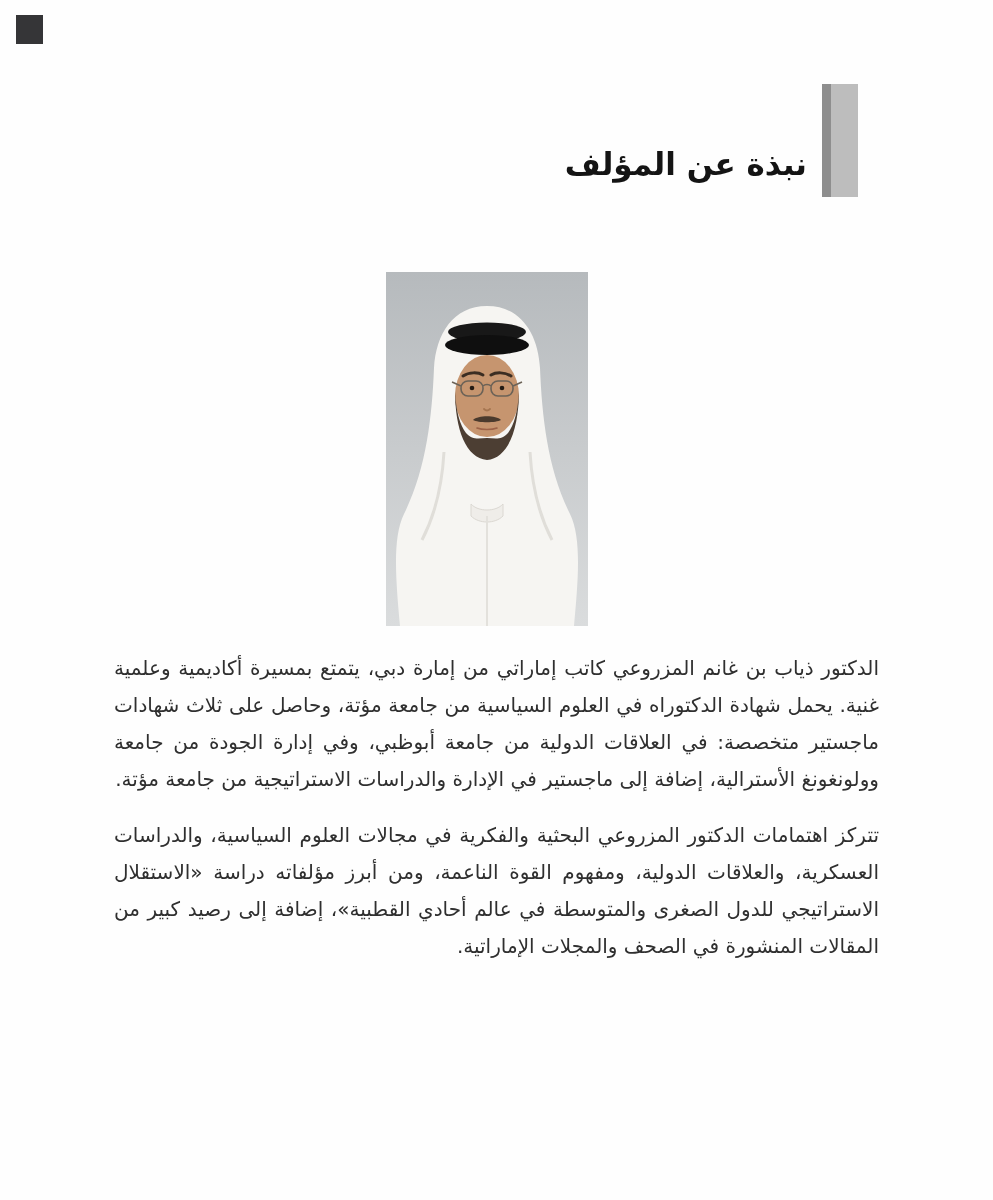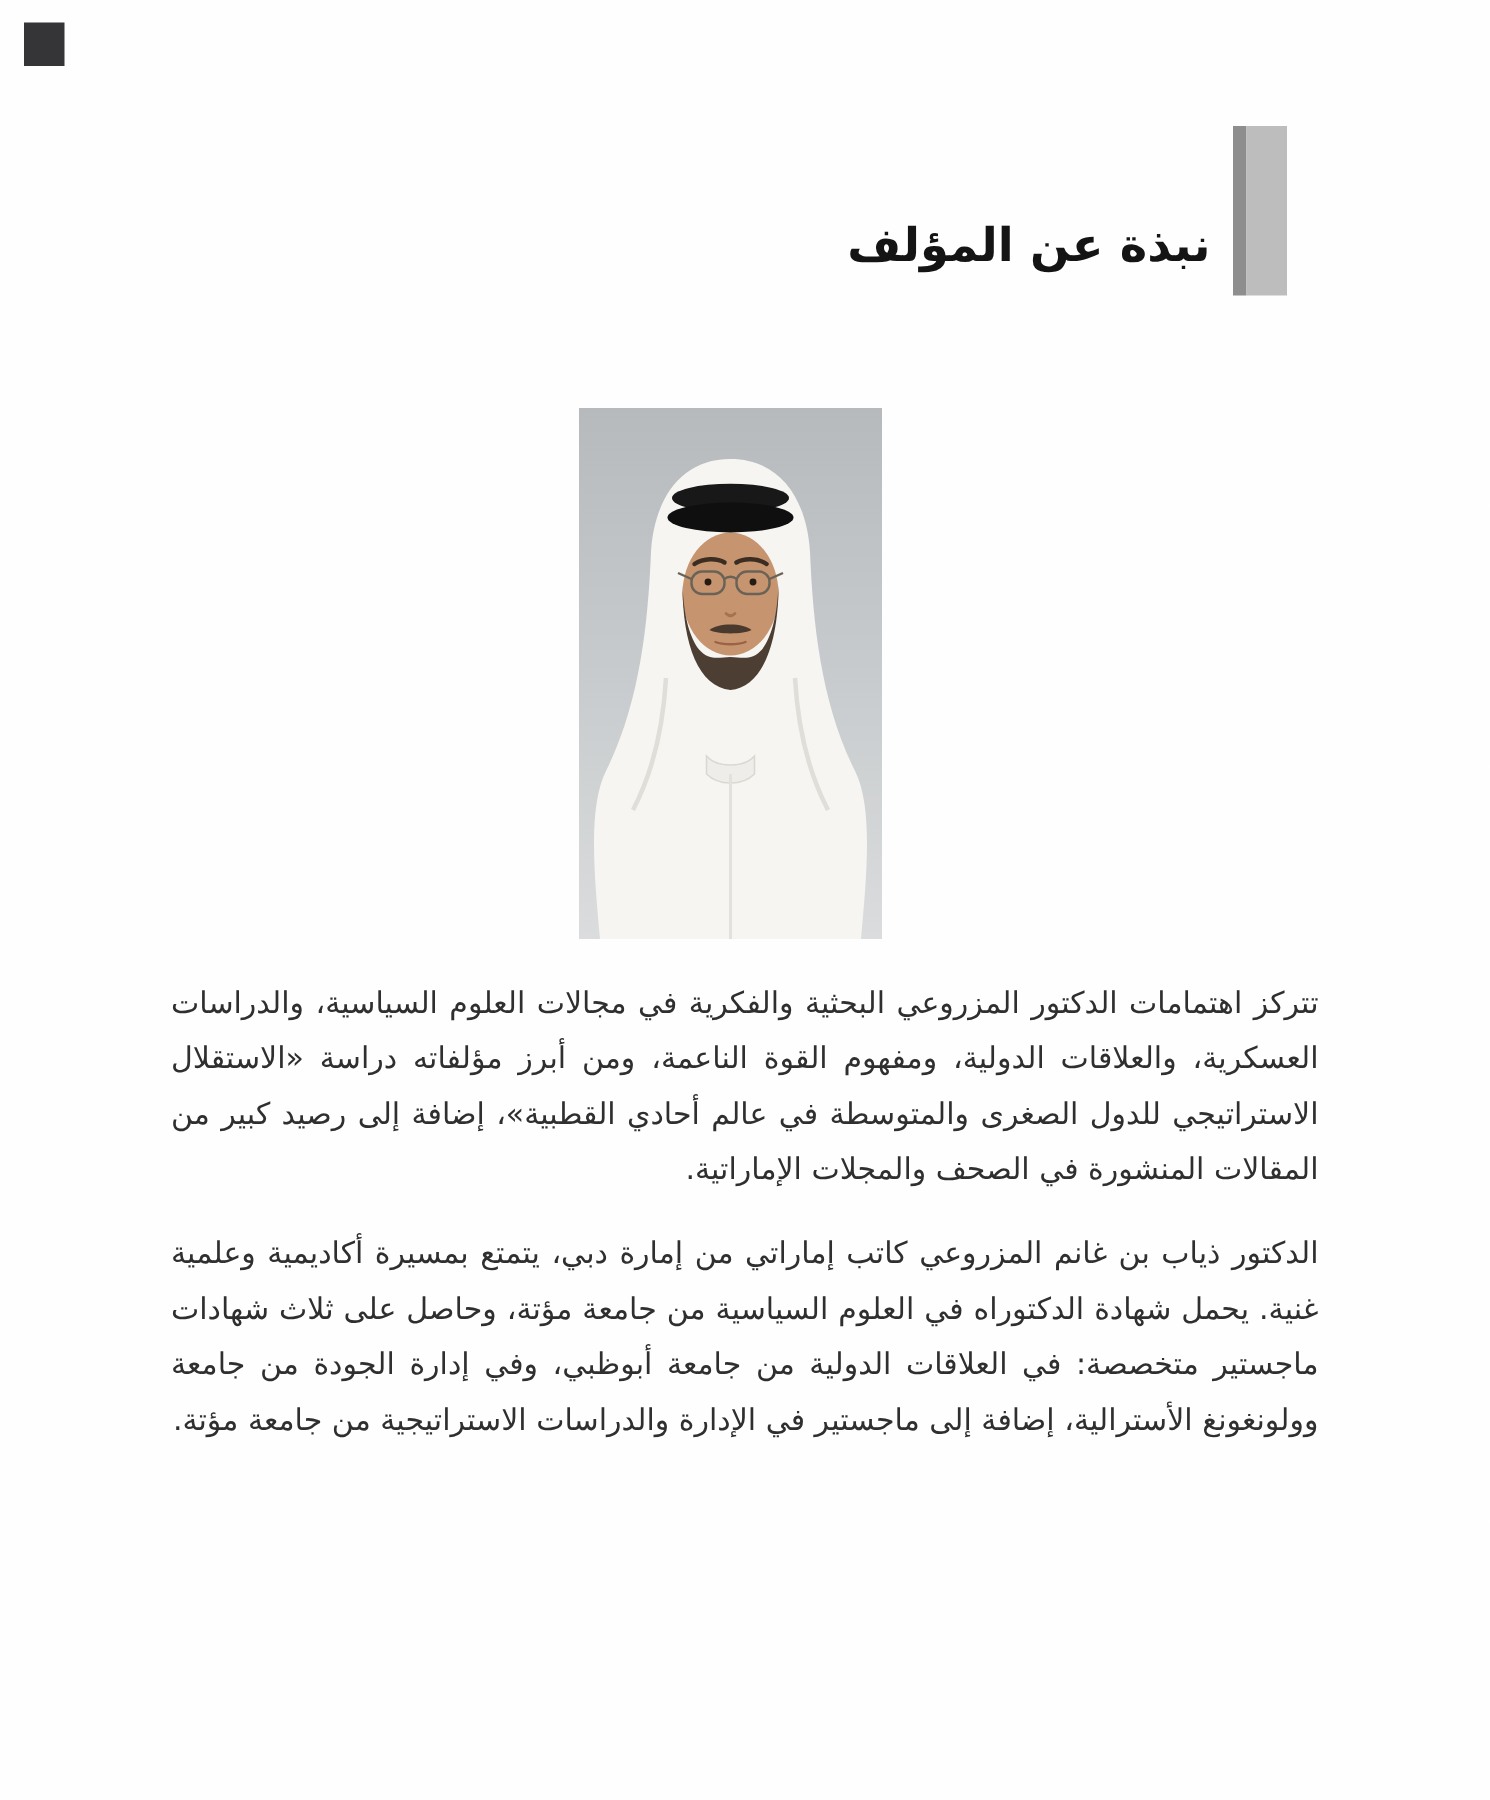--- a/index.html
+++ b/index.html
@@ -110,17 +110,17 @@
 
       <ellipse cx="101" cy="60" rx="39" ry="9.5" fill="#181818"></ellipse>
       <ellipse cx="101" cy="73" rx="42" ry="10" fill="#0f0f0f"></ellipse>
 
       <path d="M85,232 C92,240 110,240 117,232 L117,244 C109,252 93,252 85,244 Z" fill="#efede9" stroke="#dbd8d2" stroke-width="1"></path>
       <path d="M101,244 L101,354" stroke="#e3e1dc" stroke-width="2"></path>
     </svg>
   </figure>
 
   <section class="body-text">
+    <p>الدكتور ذياب بن غانم المزروعي كاتب إماراتي من إمارة دبي، يتمتع بمسيرة أكاديمية وعلمية غنية. يحمل شهادة الدكتوراه في العلوم السياسية من جامعة مؤتة، وحاصل على ثلاث شهادات ماجستير متخصصة: في العلاقات الدولية من جامعة أبوظبي، وفي إدارة الجودة من جامعة وولونغونغ الأسترالية، إضافة إلى ماجستير في الإدارة والدراسات الاستراتيجية من جامعة مؤتة.</p>
     <p>تتركز اهتمامات الدكتور المزروعي البحثية والفكرية في مجالات العلوم السياسية، والدراسات العسكرية، والعلاقات الدولية، ومفهوم القوة الناعمة، ومن أبرز مؤلفاته دراسة «الاستقلال الاستراتيجي للدول الصغرى والمتوسطة في عالم أحادي القطبية»، إضافة إلى رصيد كبير من المقالات المنشورة في الصحف والمجلات الإماراتية.</p>
-    <p>الدكتور ذياب بن غانم المزروعي كاتب إماراتي من إمارة دبي، يتمتع بمسيرة أكاديمية وعلمية غنية. يحمل شهادة الدكتوراه في العلوم السياسية من جامعة مؤتة، وحاصل على ثلاث شهادات ماجستير متخصصة: في العلاقات الدولية من جامعة أبوظبي، وفي إدارة الجودة من جامعة وولونغونغ الأسترالية، إضافة إلى ماجستير في الإدارة والدراسات الاستراتيجية من جامعة مؤتة.</p>
   </section>
 
 </div>
 
 </body></html>

